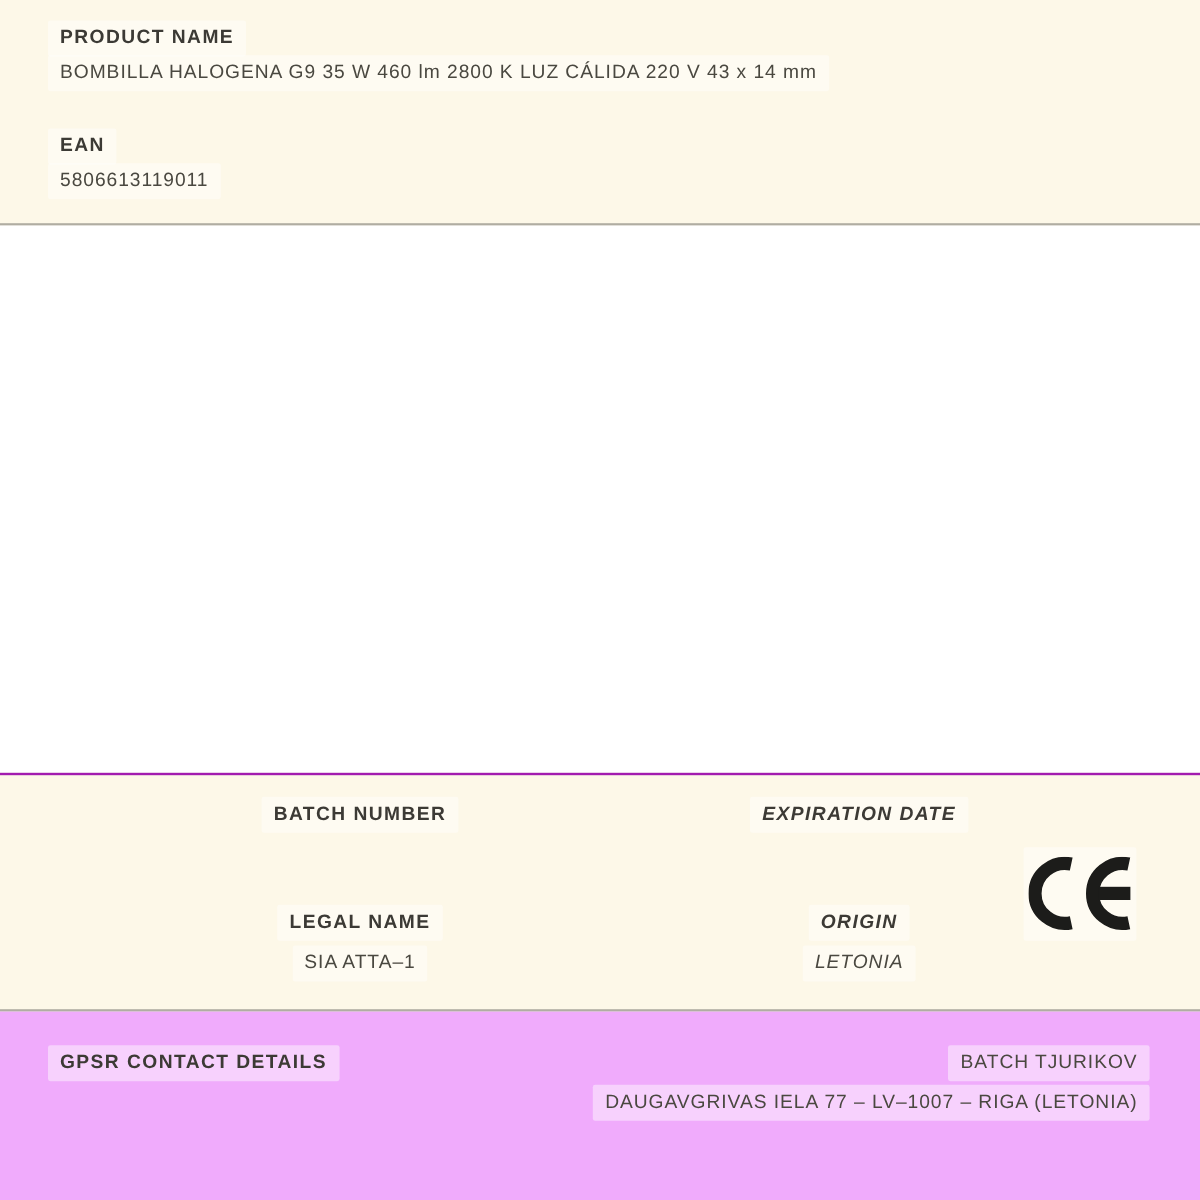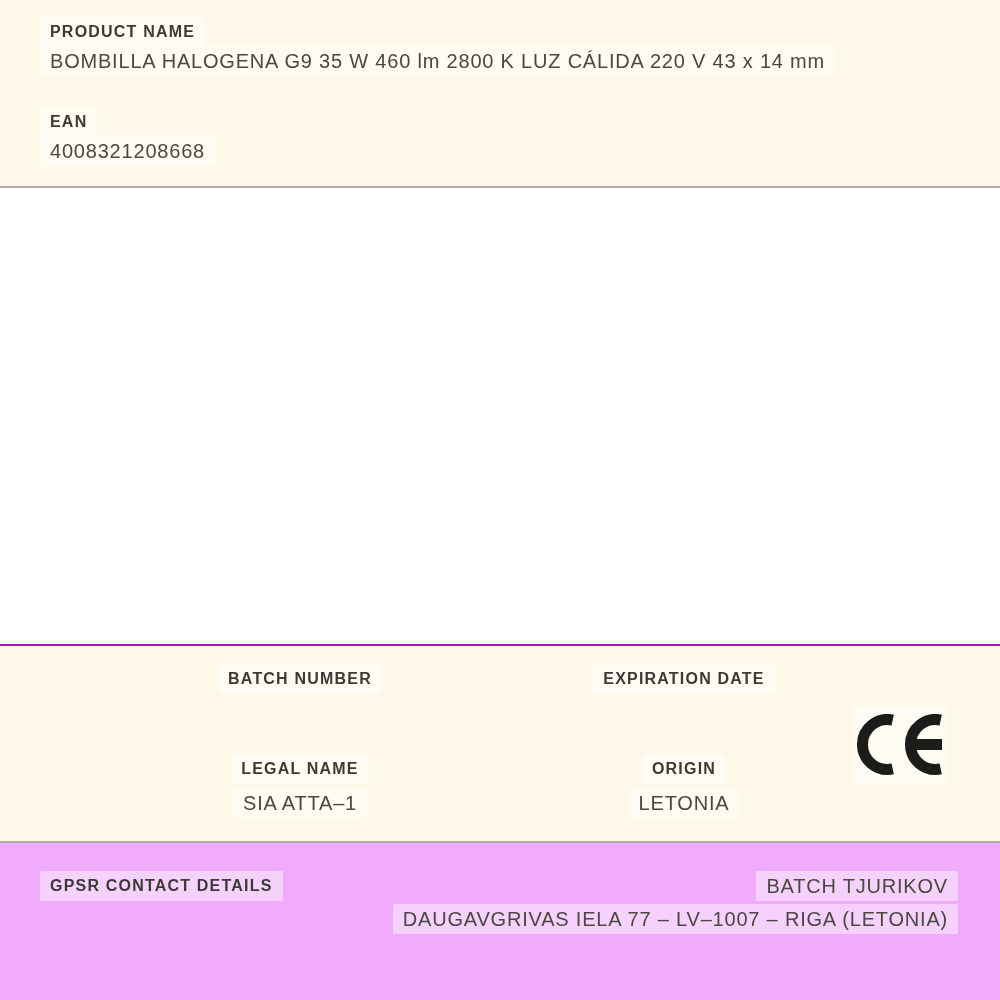--- a/index.html
+++ b/index.html
@@ -40,21 +40,21 @@
   .hdr{
     font-weight:bold;
     font-size:16px;
     line-height:20px;
     letter-spacing:1.2px;
     color:#3C3A35;
     white-space:nowrap;
   }
   .val{
     font-weight:normal;
-    font-size:20px;
+    font-size:16px;
     line-height:20px;
     letter-spacing:0.8px;
     color:#4A4840;
     white-space:nowrap;
   }
   .chip{
     display:inline-block;
     background:rgba(255,255,255,0.45);
     padding:5px 10px;
     border-radius:2px;
@@ -62,21 +62,21 @@
   .abs{position:absolute;}
   
   .colwrap{
     position:absolute;
     width:400px;
     display:flex;
     flex-direction:column;
     align-items:center;
   }
   .col-left{left:100px;}
-  .col-right{left:484px;}
+  .col-right{left:516px;font-style:italic;}
   
   .contact-block{
     position:absolute;
     top:25px;
     right:42px;
     display:flex;
     flex-direction:column;
     align-items:flex-end;
   }
   .contact-block .chip{margin-top:3px;}
@@ -104,21 +104,21 @@
     <div class="abs" style="left:40px;top:17px;">
       <span class="chip hdr">PRODUCT NAME</span>
     </div>
     <div class="abs" style="left:40px;top:46px;">
       <span class="chip val">BOMBILLA HALOGENA G9 35 W 460 lm 2800 K LUZ CÁLIDA 220 V 43 x 14 mm</span>
     </div>
     <div class="abs" style="left:40px;top:107px;">
       <span class="chip hdr">EAN</span>
     </div>
     <div class="abs" style="left:40px;top:136px;">
-      <span class="chip val">4008321208668</span>
+      <span class="chip val">5806613119011</span>
     </div>
   </section>
 
   <section class="sec sec-blank"></section>
 
   <section class="sec sec-mid">
     <div class="colwrap col-left" style="top:18px;">
       <span class="chip hdr">BATCH NUMBER</span>
     </div>
     <div class="colwrap col-right" style="top:18px;">

